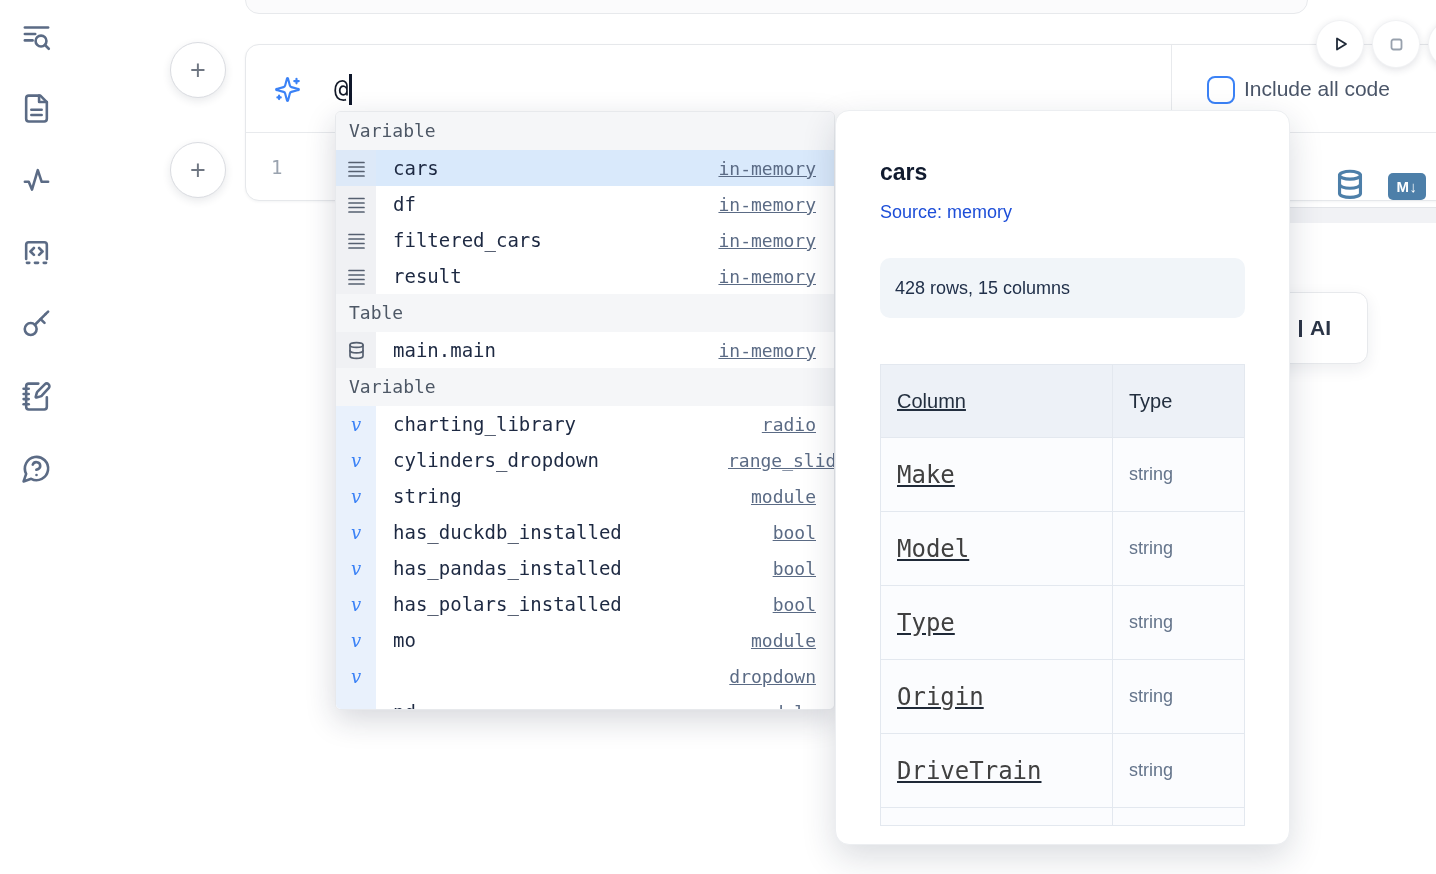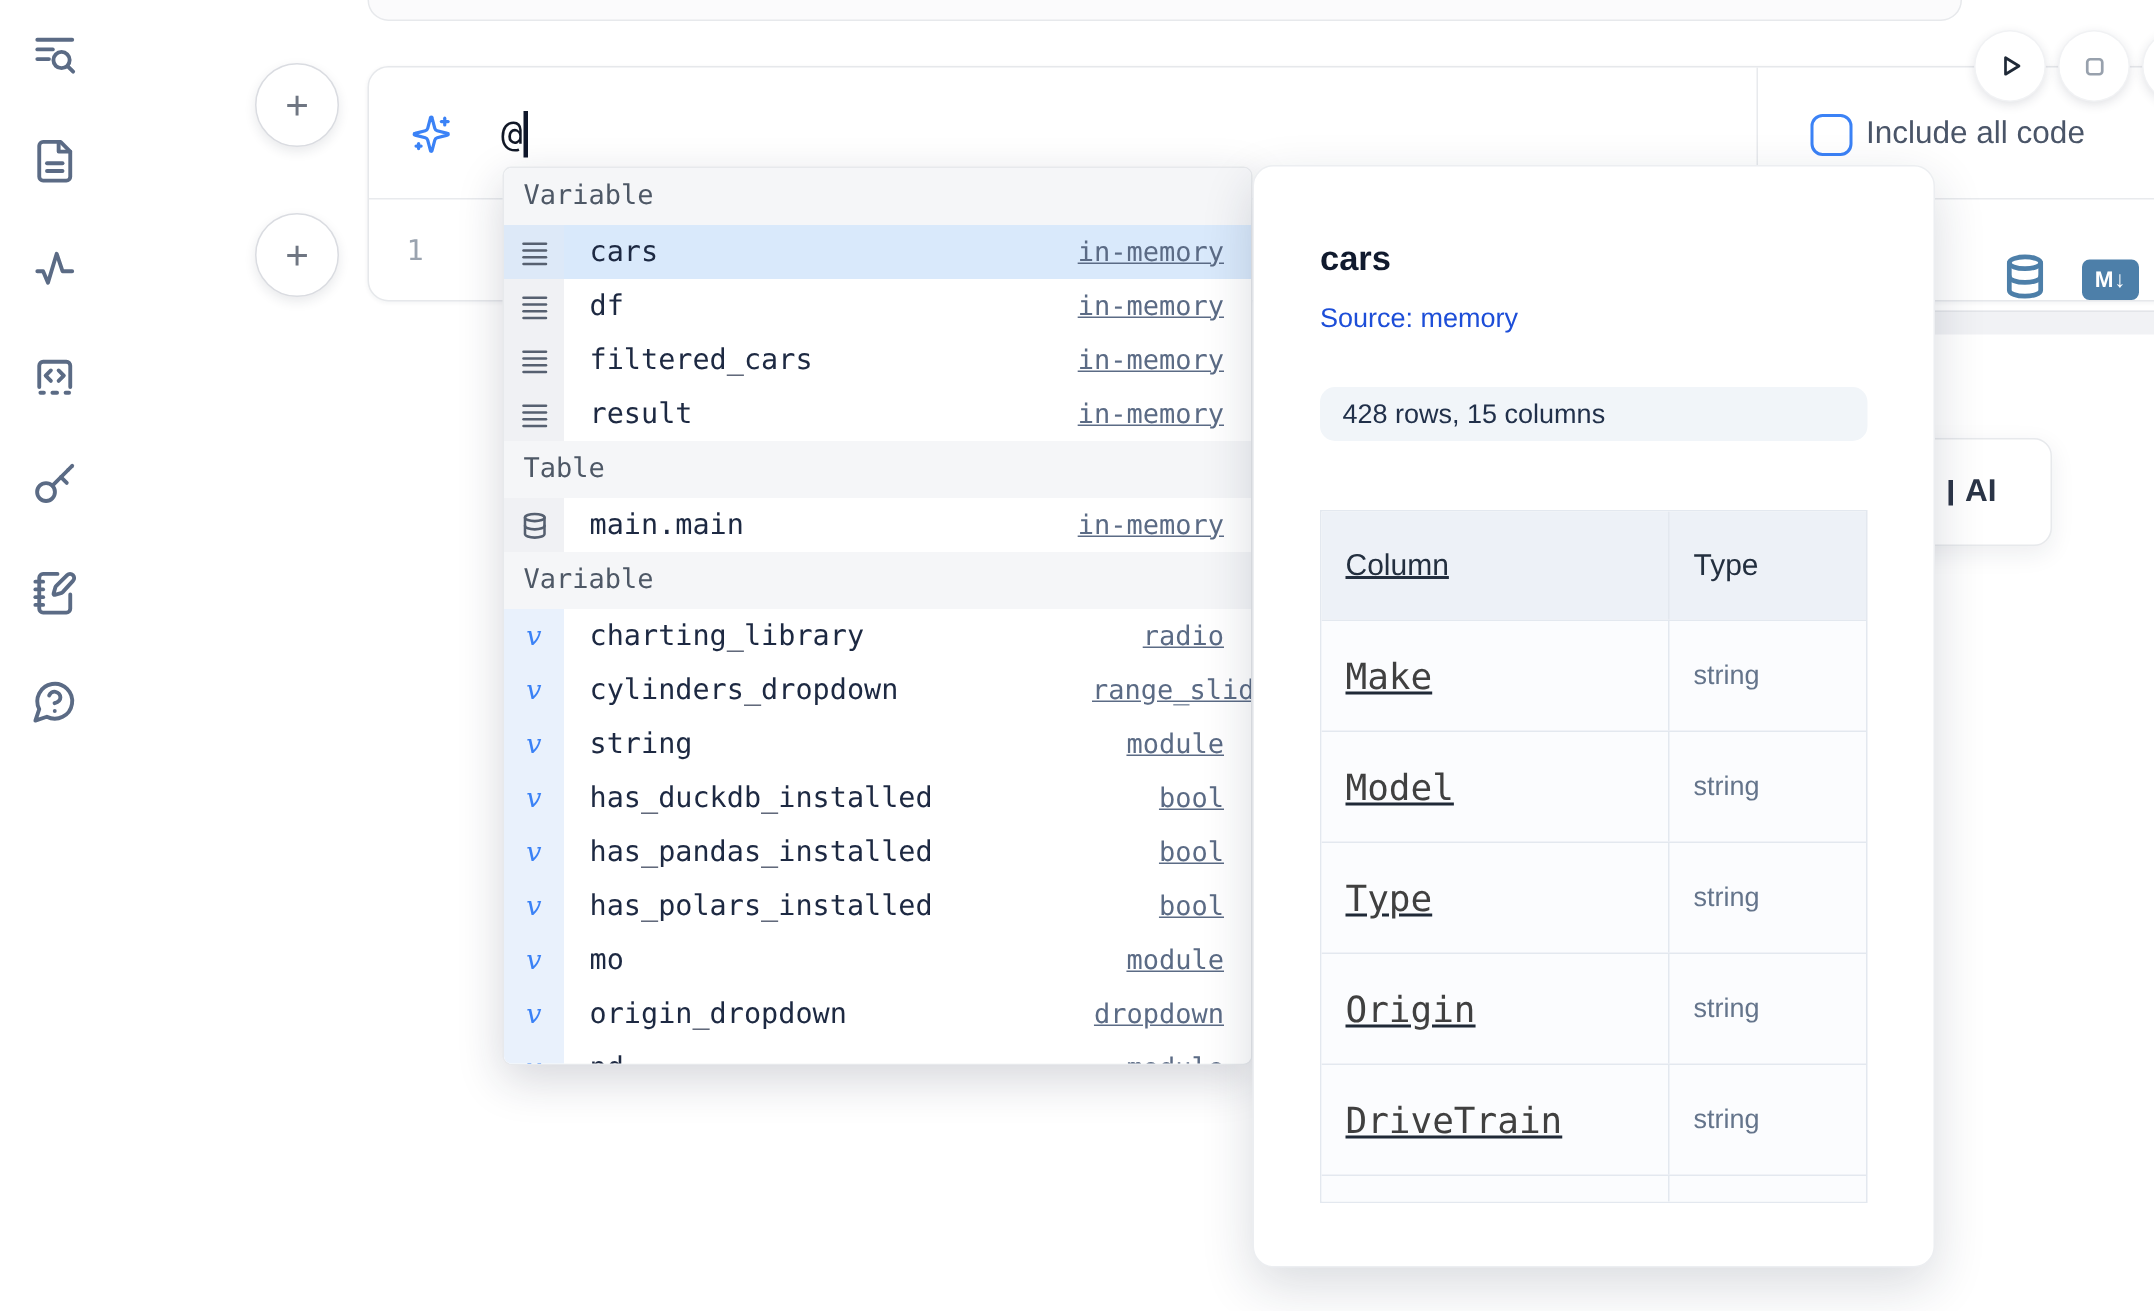--- a/index.html
+++ b/index.html
@@ -83,21 +83,21 @@
   .ac-item .tp.clip { padding-right:0; width:106px; overflow:hidden; justify-content:flex-start; flex:0 0 106px; }
   .ac-item.sel { background:#d9e9fb; }
   .ac-item.sel .ic { background:#dde9f8; }
 
   
   .panel { position:absolute; left:835px; top:110px; width:455px; height:735px; background:#fff;
            border:1px solid #eceef1; border-radius:14px; box-shadow:0 12px 34px rgba(25,35,60,.16);
            padding:46px 44px 0 44px; overflow:hidden; z-index:6; }
   .pv-title { font-size:23px; font-weight:bold; color:#101a2e; line-height:30px; }
   .pv-source { margin-top:13px; font-size:18px; color:#1d4ed8; line-height:24px; }
-  .pv-badge { margin-top:34px; height:36px; background:#f1f5f9; border-radius:10px; display:flex;
+  .pv-badge { margin-top:34px; height:60px; background:#f1f5f9; border-radius:10px; display:flex;
               align-items:center; padding-left:15px; font-size:18px; color:#21304a; }
   .pv-table { margin-top:46px; border:1px solid #e3e8ef; height:462px; overflow:hidden; }
   .pv-row { display:flex; height:74px; border-top:1px solid #e3e8ef; background:#fbfcfe; }
   .pv-row.head { height:72px; border-top:none; background:#edf1f7; }
   .pv-c1 { width:232px; flex:0 0 232px; border-right:1px solid #e3e8ef; display:flex; align-items:center; padding-left:16px;text-decoration:underline; }
   .pv-c2 { flex:1; display:flex; align-items:center; padding-left:16px; }
   .pv-row.head .pv-c1, .pv-row.head .pv-c2 { font-size:20px; color:#232f3f; font-family:"Liberation Sans", sans-serif; }
   .pv-row .colname { font-family:"DejaVu Sans Mono", monospace; font-size:24px; color:#404040; }
   .pv-row .coltype { font-size:18px; color:#64748b; }
 </style>
@@ -332,21 +332,20 @@
         <span class="ic var">
           <span class="vv">v</span>
         </span>
         <span class="nm">mo</span>
         <span class="tp">module</span>
       </div>
       <div class="ac-item">
         <span class="ic var">
           <span class="vv">v</span>
         </span>
-        <span class="nm">origin_dropdown</span>
         <span class="tp">dropdown</span>
       </div>
       <div class="ac-item">
         <span class="ic var">
           <span class="vv">v</span>
         </span>
         <span class="nm">pd</span>
         <span class="tp">module</span>
       </div>
     </div>

